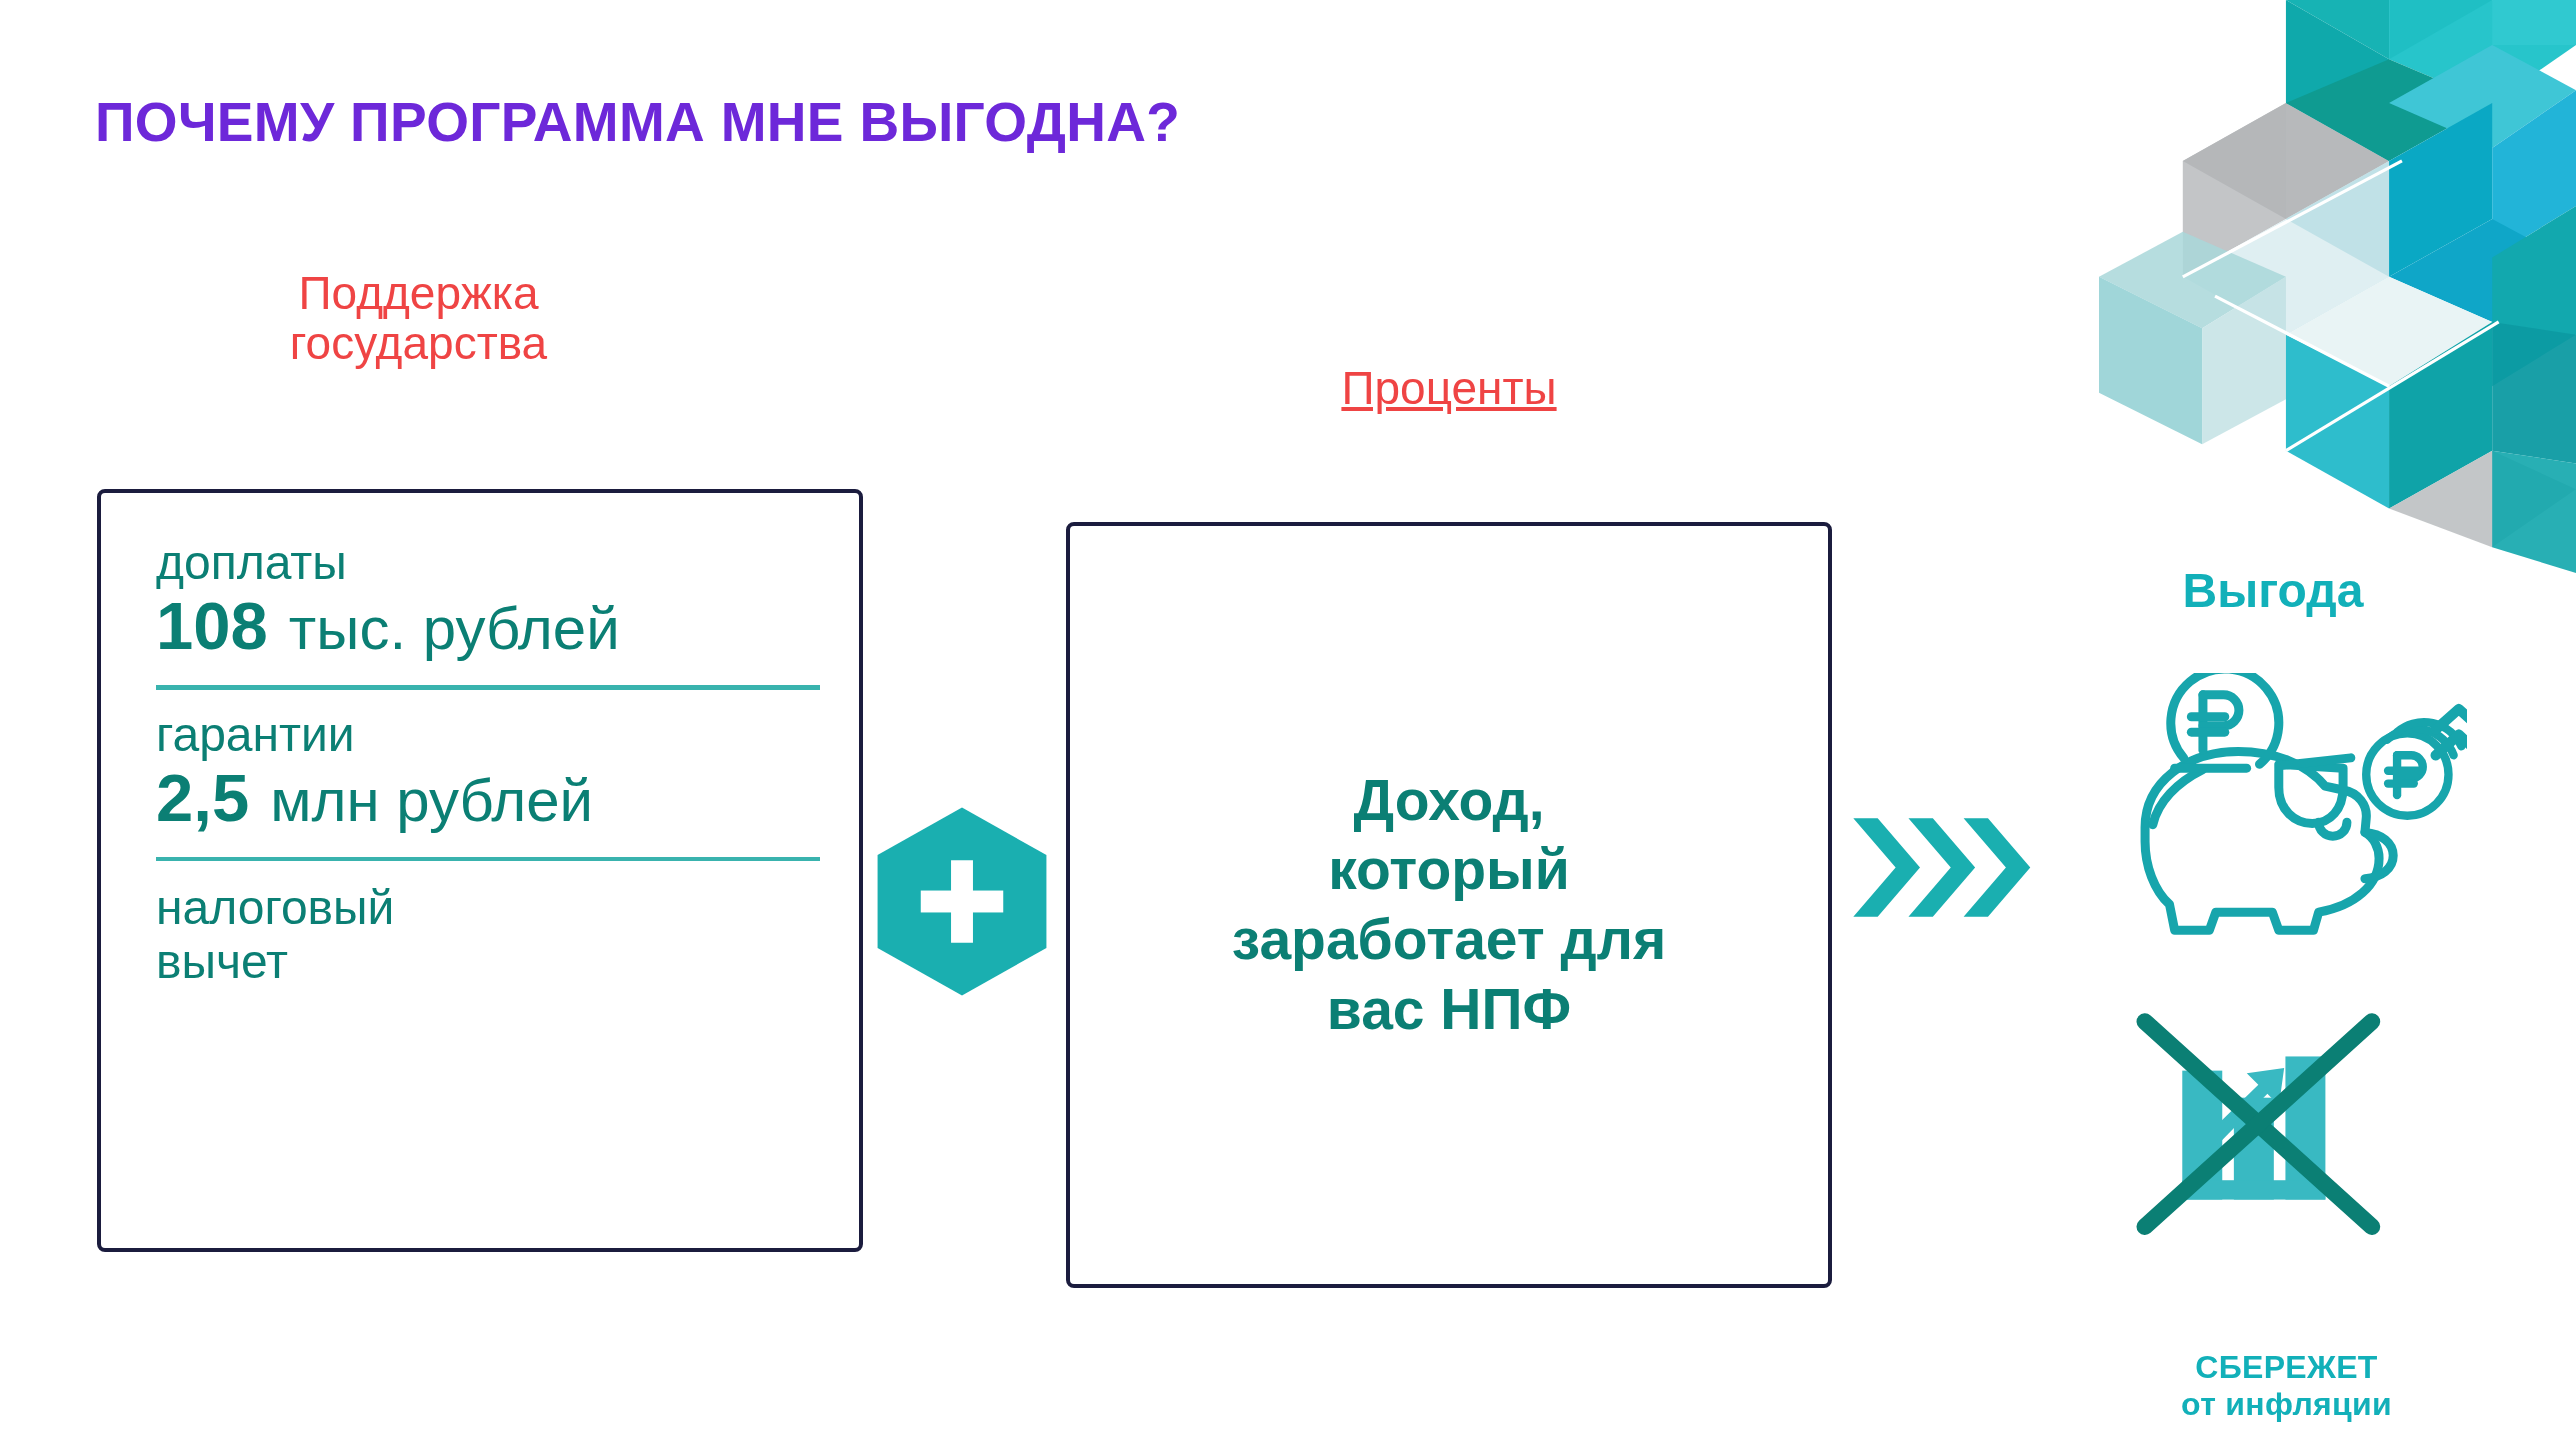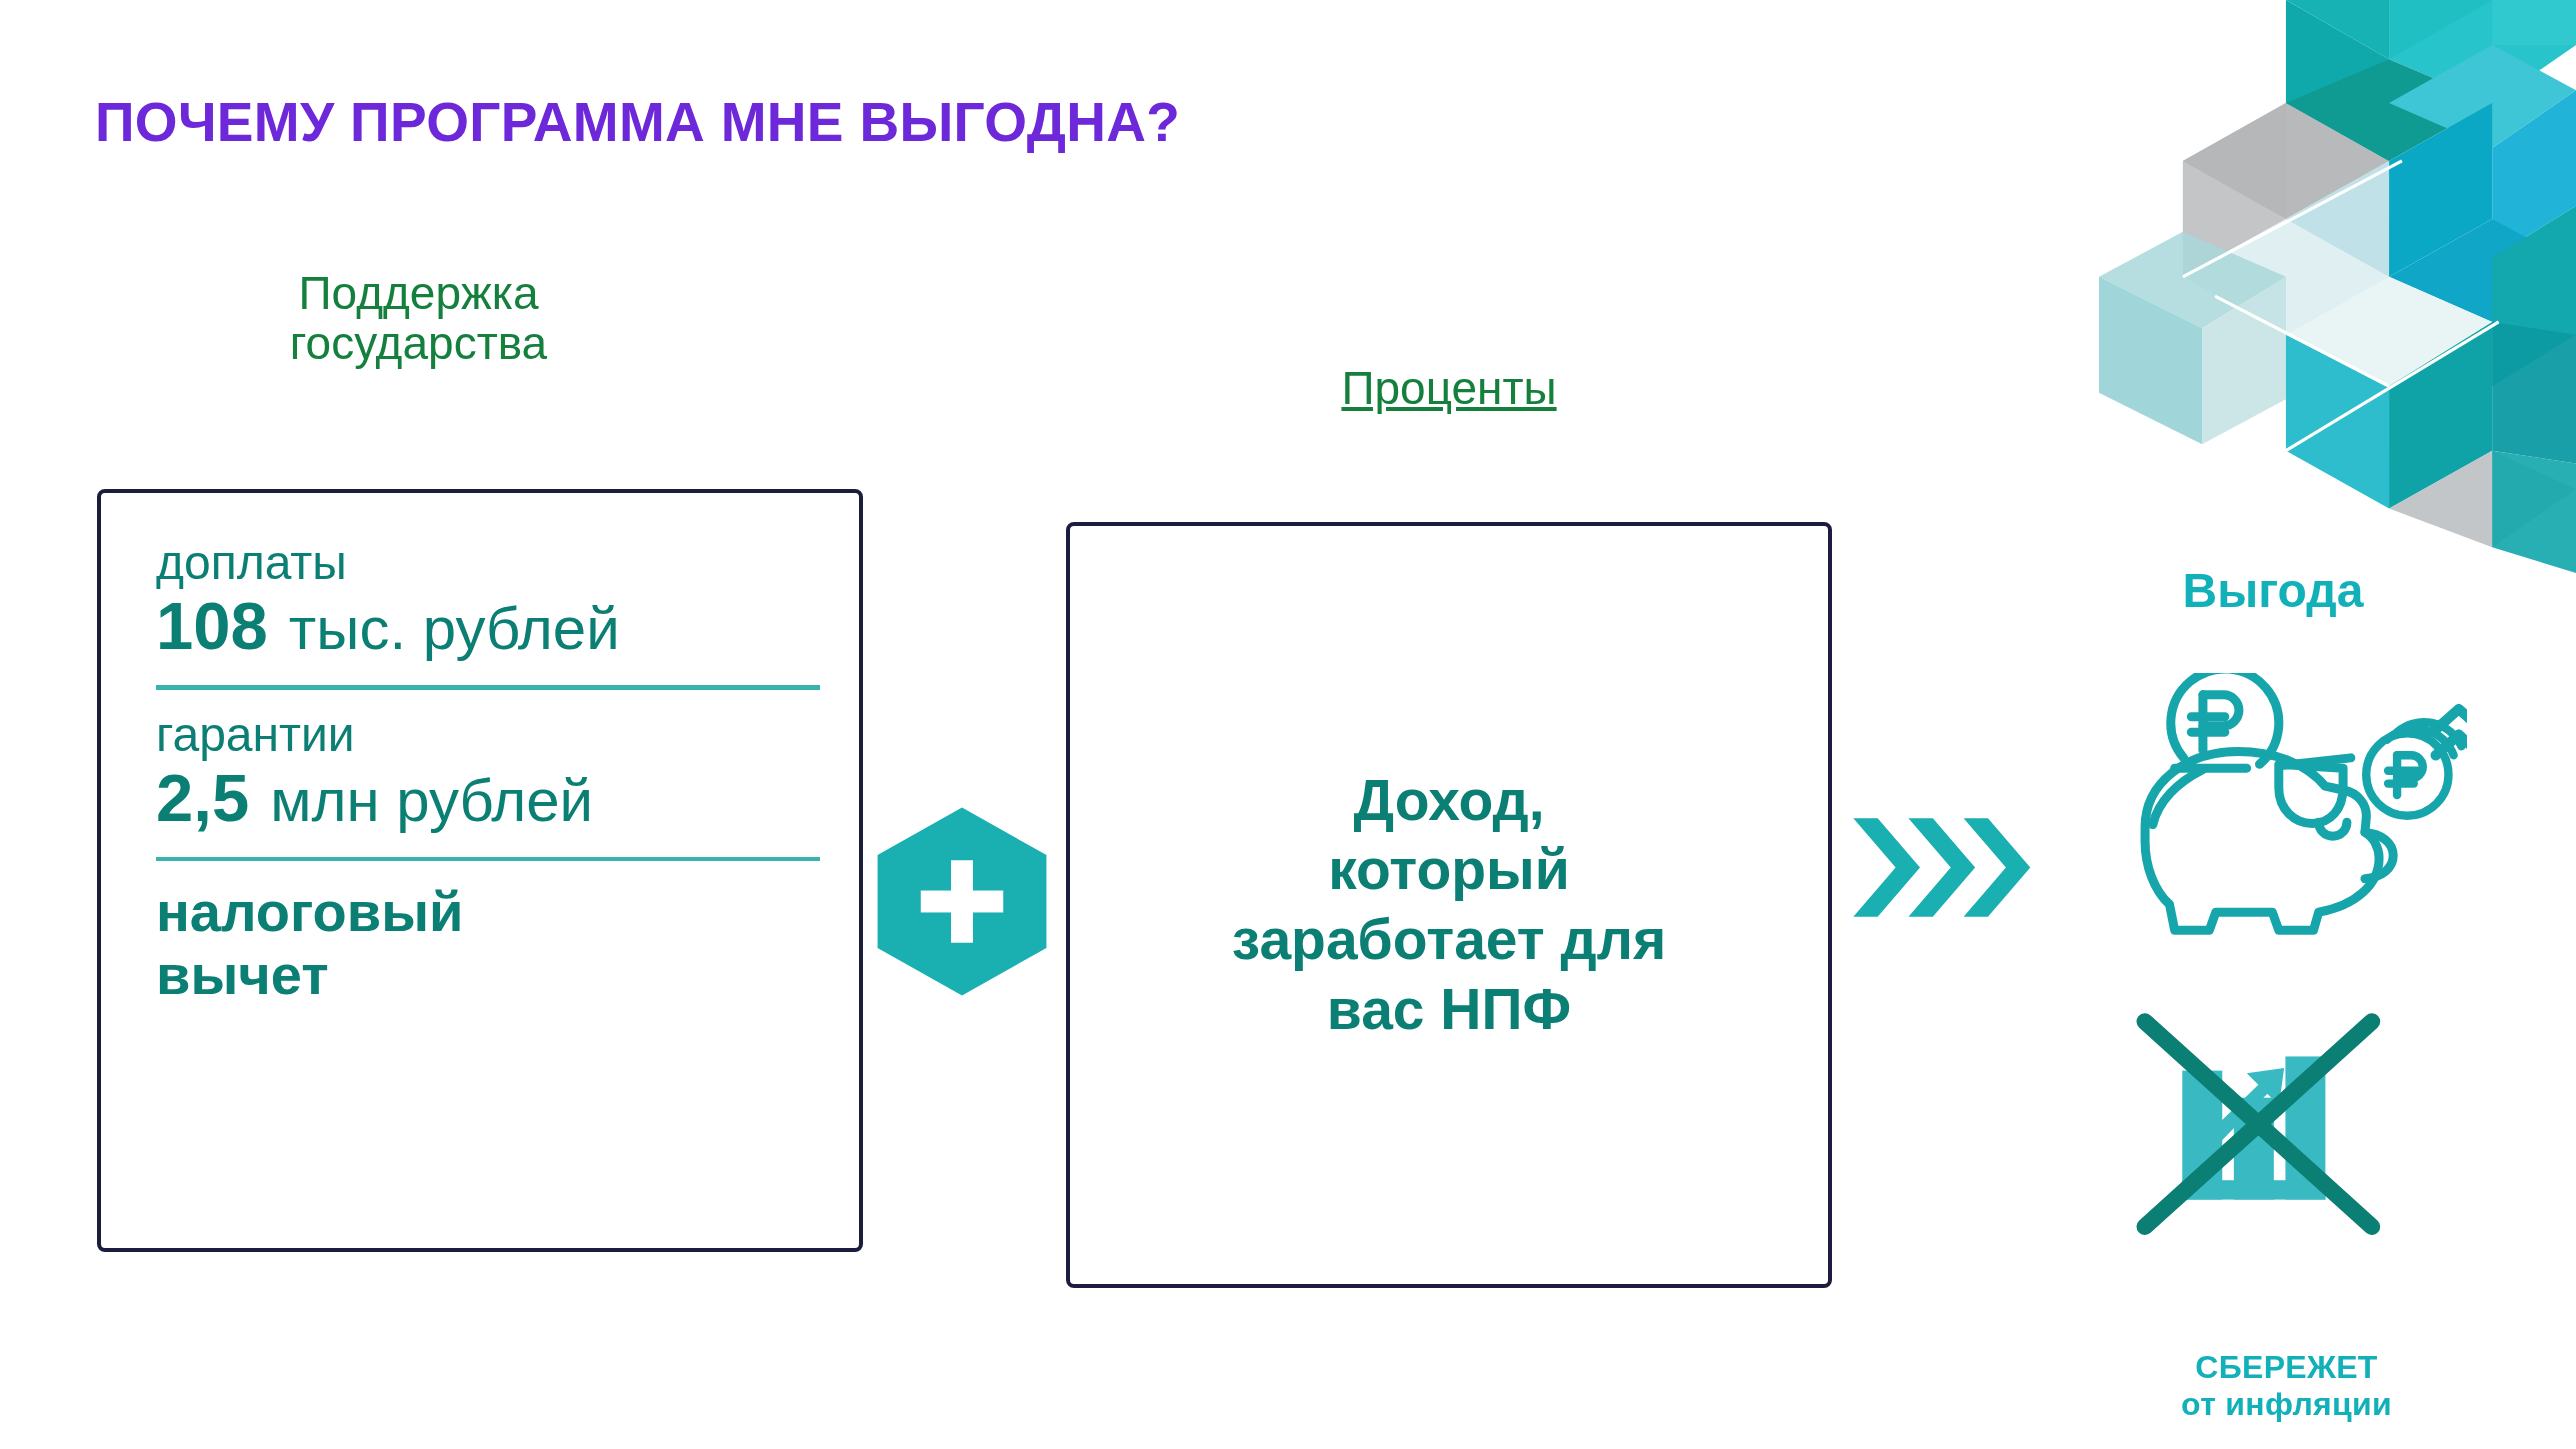--- a/index.html
+++ b/index.html
@@ -15,21 +15,21 @@
 
   
   .page-title{
     position:absolute;left:95px;top:90px;
     font-size:55px;font-weight:bold;letter-spacing:0.3px;
     color:#6d28d9;white-space:nowrap;
   }
 
   
   .col-heading{
-    position:absolute;color:#15803d;font-size:46px;font-weight:normal;
+    position:absolute;color:#ef4444;font-size:46px;font-weight:normal;
     line-height:1.08;text-align:center;
   }
   #heading-support{left:174px;top:269px;width:489px;}
   #heading-percent{left:1095px;top:364px;width:708px;text-decoration:underline;}
   #heading-benefit{left:2067px;top:565px;width:412px;
     font-size:48px;font-weight:bold;color:#12b0b9;}
 
   
   .card{
     position:absolute;background:#ffffff;
@@ -47,21 +47,21 @@
     font-size:48px;line-height:1.1;font-weight:normal;color:#0b7f74;
     display:block;margin-bottom:1.3px;
   }
   .metric .metric-row{display:flex;align-items:baseline;gap:21px;}
   .metric .metric-value{font-size:67px;font-weight:bold;line-height:1.05;color:#0b7f74;}
   .metric .metric-unit{font-size:60px;font-weight:normal;color:#0b7f74;}
 
   .divider{height:4.5px;background:#39b3ae;border:0;margin:22px 0 19.3px 0;}
 
   .metric-plain{
-    font-size:56px;line-height:1.12;color:#0b7f74;font-weight:bold;
+    font-size:48px;line-height:1.12;color:#0b7f74;font-weight:normal;
   }
 
   .card-body-text{
     font-size:57px;line-height:1.22;font-weight:bold;color:#0b7f74;
     text-align:center;padding:0 45px;
   }
 
   
   .hex{
     position:absolute;left:875px;top:806px;width:174px;height:191px;

